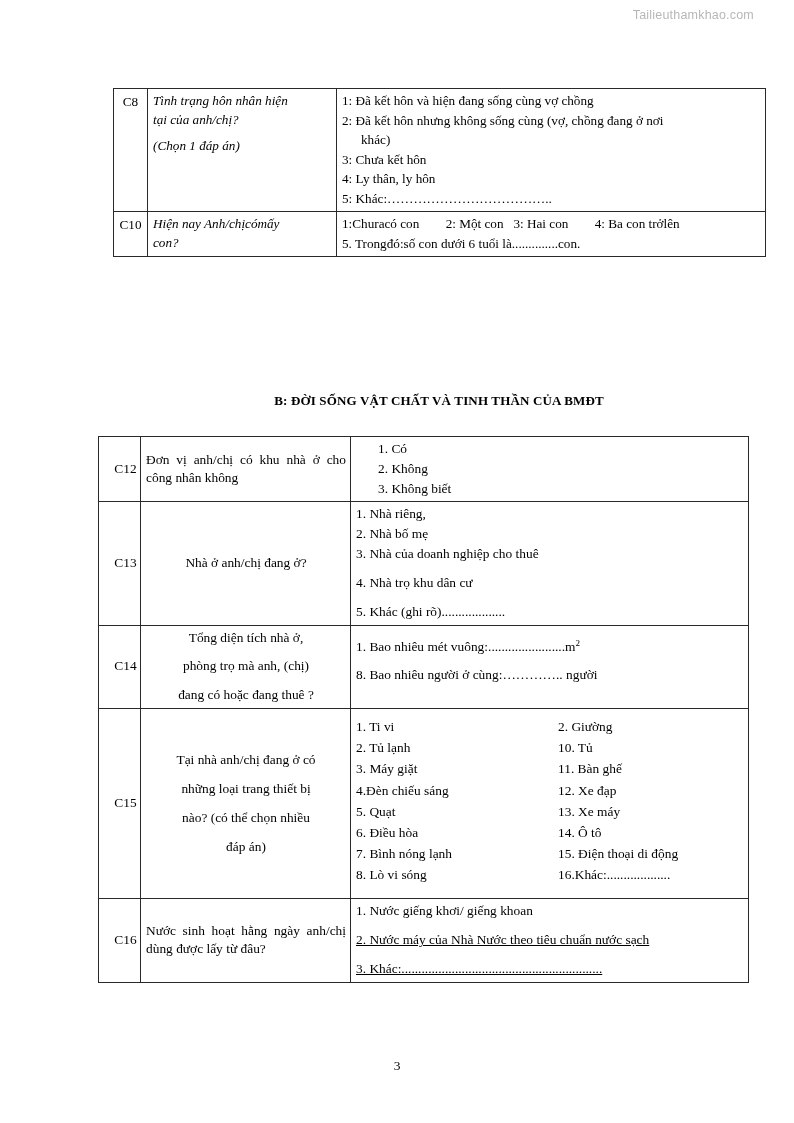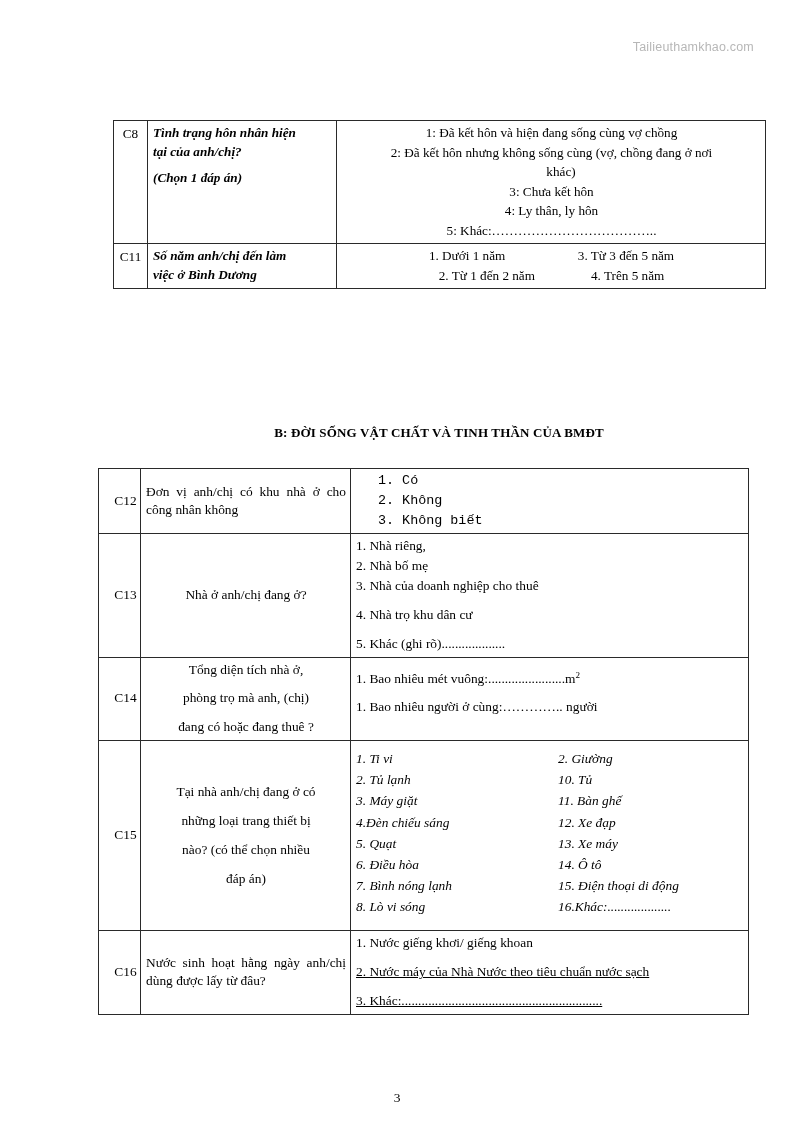--- a/index.html
+++ b/index.html
@@ -15,21 +15,20 @@
     font-family: "Liberation Serif", "DejaVu Serif", serif;
     color: #000000;
     overflow: hidden;
   }
 
   .page {
     position: relative;
     width: 794px;
     height: 854px;
     box-sizing: border-box;
-    margin-top: 32px;
   }
 
   
   .watermark {
     position: absolute;
     top: 8px;
     right: 40px;
     font-family: "Liberation Sans", "DejaVu Sans", sans-serif;
     font-size: 12.5px;
     letter-spacing: 0.2px;
@@ -63,26 +62,25 @@
 
   .t1 .code {
     text-align: center;
     font-style: normal;
     padding-top: 4px;
     padding-left: 0;
     padding-right: 0;
   }
   .t1 .ques {
     font-style: italic;
-    font-weight: bold;
   }
   .t1 .ques p { margin: 0 0 0 0; }
   .t1 .ques p + p { margin-top: 1px; }
   .t1 .ques p.gap { margin-top: 9px; }
-  .t1 .ans p { margin: 0; text-align: center; }
+  .t1 .ans p { margin: 0; }
   .t1 .ans p + p { margin-top: 2px; }
   .t1 .ans p.ind { padding-left: 19px; }
 
   
   .optrow { white-space: pre; }
 
   
   .section-head {
     position: absolute;
     left: 113px;
@@ -114,27 +112,26 @@
     padding-right: 0;
   }
   .t2 .ques { vertical-align: middle; }
   .t2 .ques p { margin: 0; text-align: center; }
   .t2 .ques.just p { text-align: justify; text-align-last: left; }
   .t2 .ques.loose p + p { margin-top: 11px; }
   .t2 .ans { vertical-align: middle; }
   .t2 .ans p { margin: 0; }
   .t2 .ans p + p { margin-top: 2px; }
   .t2 .ans.loose p + p { margin-top: 11px; text-decoration: underline; }
-  .t2 .ans.numpad p { padding-left: 22px; font-family: Liberation Mono, monospace; }
+  .t2 .ans.numpad p { padding-left: 22px; }
 
   
   .dev-cols {
     display: flex;
     gap: 16px;
-    font-style: italic;
   }
   .dev-cols .dev-col { width: 50%; }
   .dev-cols .dev-col p { margin: 0; line-height: 1.43; }
 
   sup.sq { font-size: 0.68em; vertical-align: super; line-height: 0; }
 
   
   .page-number {
     position: absolute;
     left: 0;
@@ -171,32 +168,32 @@
             <p>1: Đã kết hôn và hiện đang sống cùng vợ chồng</p>
             <p>2: Đã kết hôn nhưng không sống cùng (vợ, chồng đang ở nơi</p>
             <p class="ind">khác)</p>
             <p>3: Chưa kết hôn</p>
             <p>4: Ly thân, ly hôn</p>
             <p>5: Khác:………………………………..</p>
           </td>
         </tr>
 
 
-
-        <tr>
-          <td class="code">C11</td>
+        <tr>
+          <td class="code">C10</td>
           <td class="ques">
-            <p>Số năm anh/chị đến làm</p>
-            <p>việc ở Bình Dương</p>
+            <p>Hiện nay Anh/chịcómấy</p>
+            <p>con?</p>
           </td>
           <td class="ans">
-            <p class="optrow">1. Dưới 1 năm                      3. Từ 3 đến 5 năm</p>
-            <p class="optrow">2. Từ 1 đến 2 năm                 4. Trên 5 năm</p>
-          </td>
-        </tr>
+            <p class="optrow">1:Churacó con        2: Một con   3: Hai con        4: Ba con trởlên</p>
+            <p>5. Trongđó:số con dưới 6 tuổi là..............con.</p>
+          </td>
+        </tr>
+
 
       </tbody>
     </table>
   </div>
 
   <div class="section-head">B: ĐỜI SỐNG VẬT CHẤT VÀ TINH THẦN CỦA BMĐT</div>
 
   <div class="table2-wrap">
     <table class="q-table t2">
       <colgroup>
@@ -234,21 +231,21 @@
 
         <tr>
           <td class="code">C14</td>
           <td class="ques loose">
             <p>Tổng diện tích nhà ở,</p>
             <p>phòng trọ mà anh, (chị)</p>
             <p>đang có hoặc đang thuê ?</p>
           </td>
           <td class="ans" style="vertical-align:top;padding-top:12px">
             <p><span>1. Bao nhiêu mét vuông:.......................m</span><sup class="sq">2</sup></p>
-            <p style="margin-top:11px">1. Bao nhiêu người ở cùng:………….. người</p>
+            <p style="margin-top:11px">8. Bao nhiêu người ở cùng:………….. người</p>
           </td>
         </tr>
 
         <tr>
           <td class="code">C15</td>
           <td class="ques loose">
             <p>Tại nhà anh/chị đang ở có</p>
             <p>những loại trang thiết bị</p>
             <p>nào? (có thể chọn nhiều</p>
             <p>đáp án)</p>

